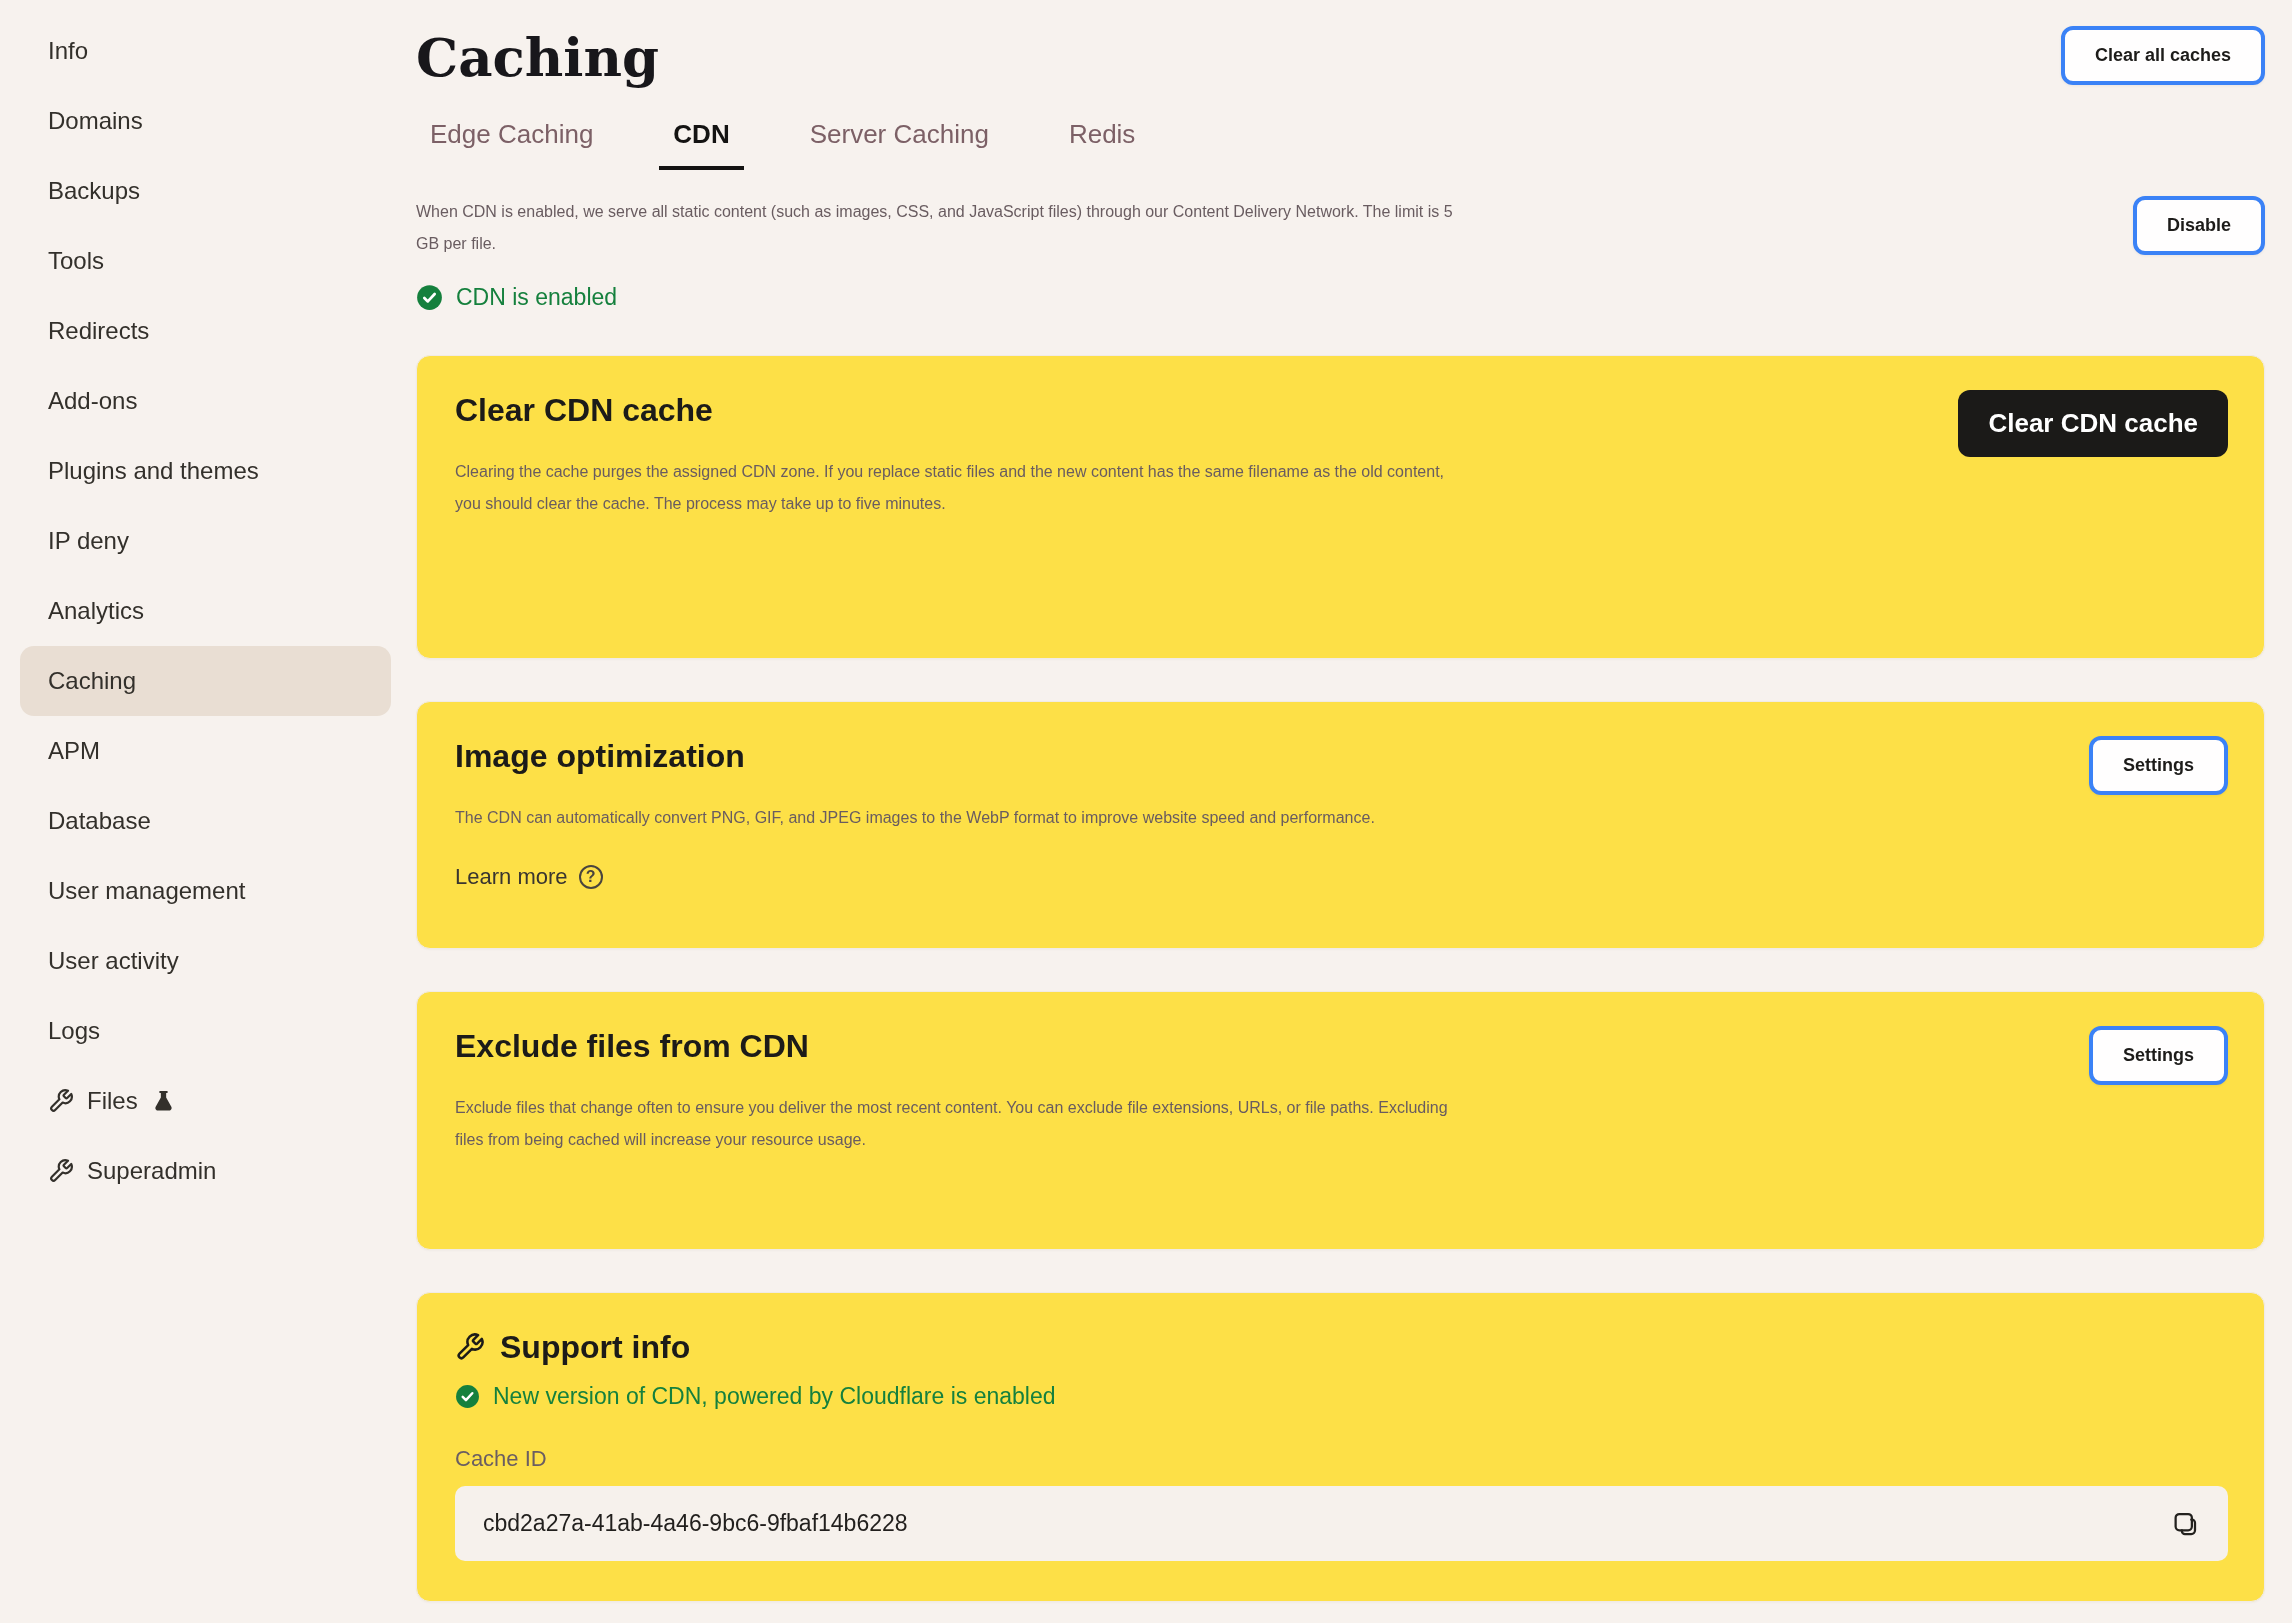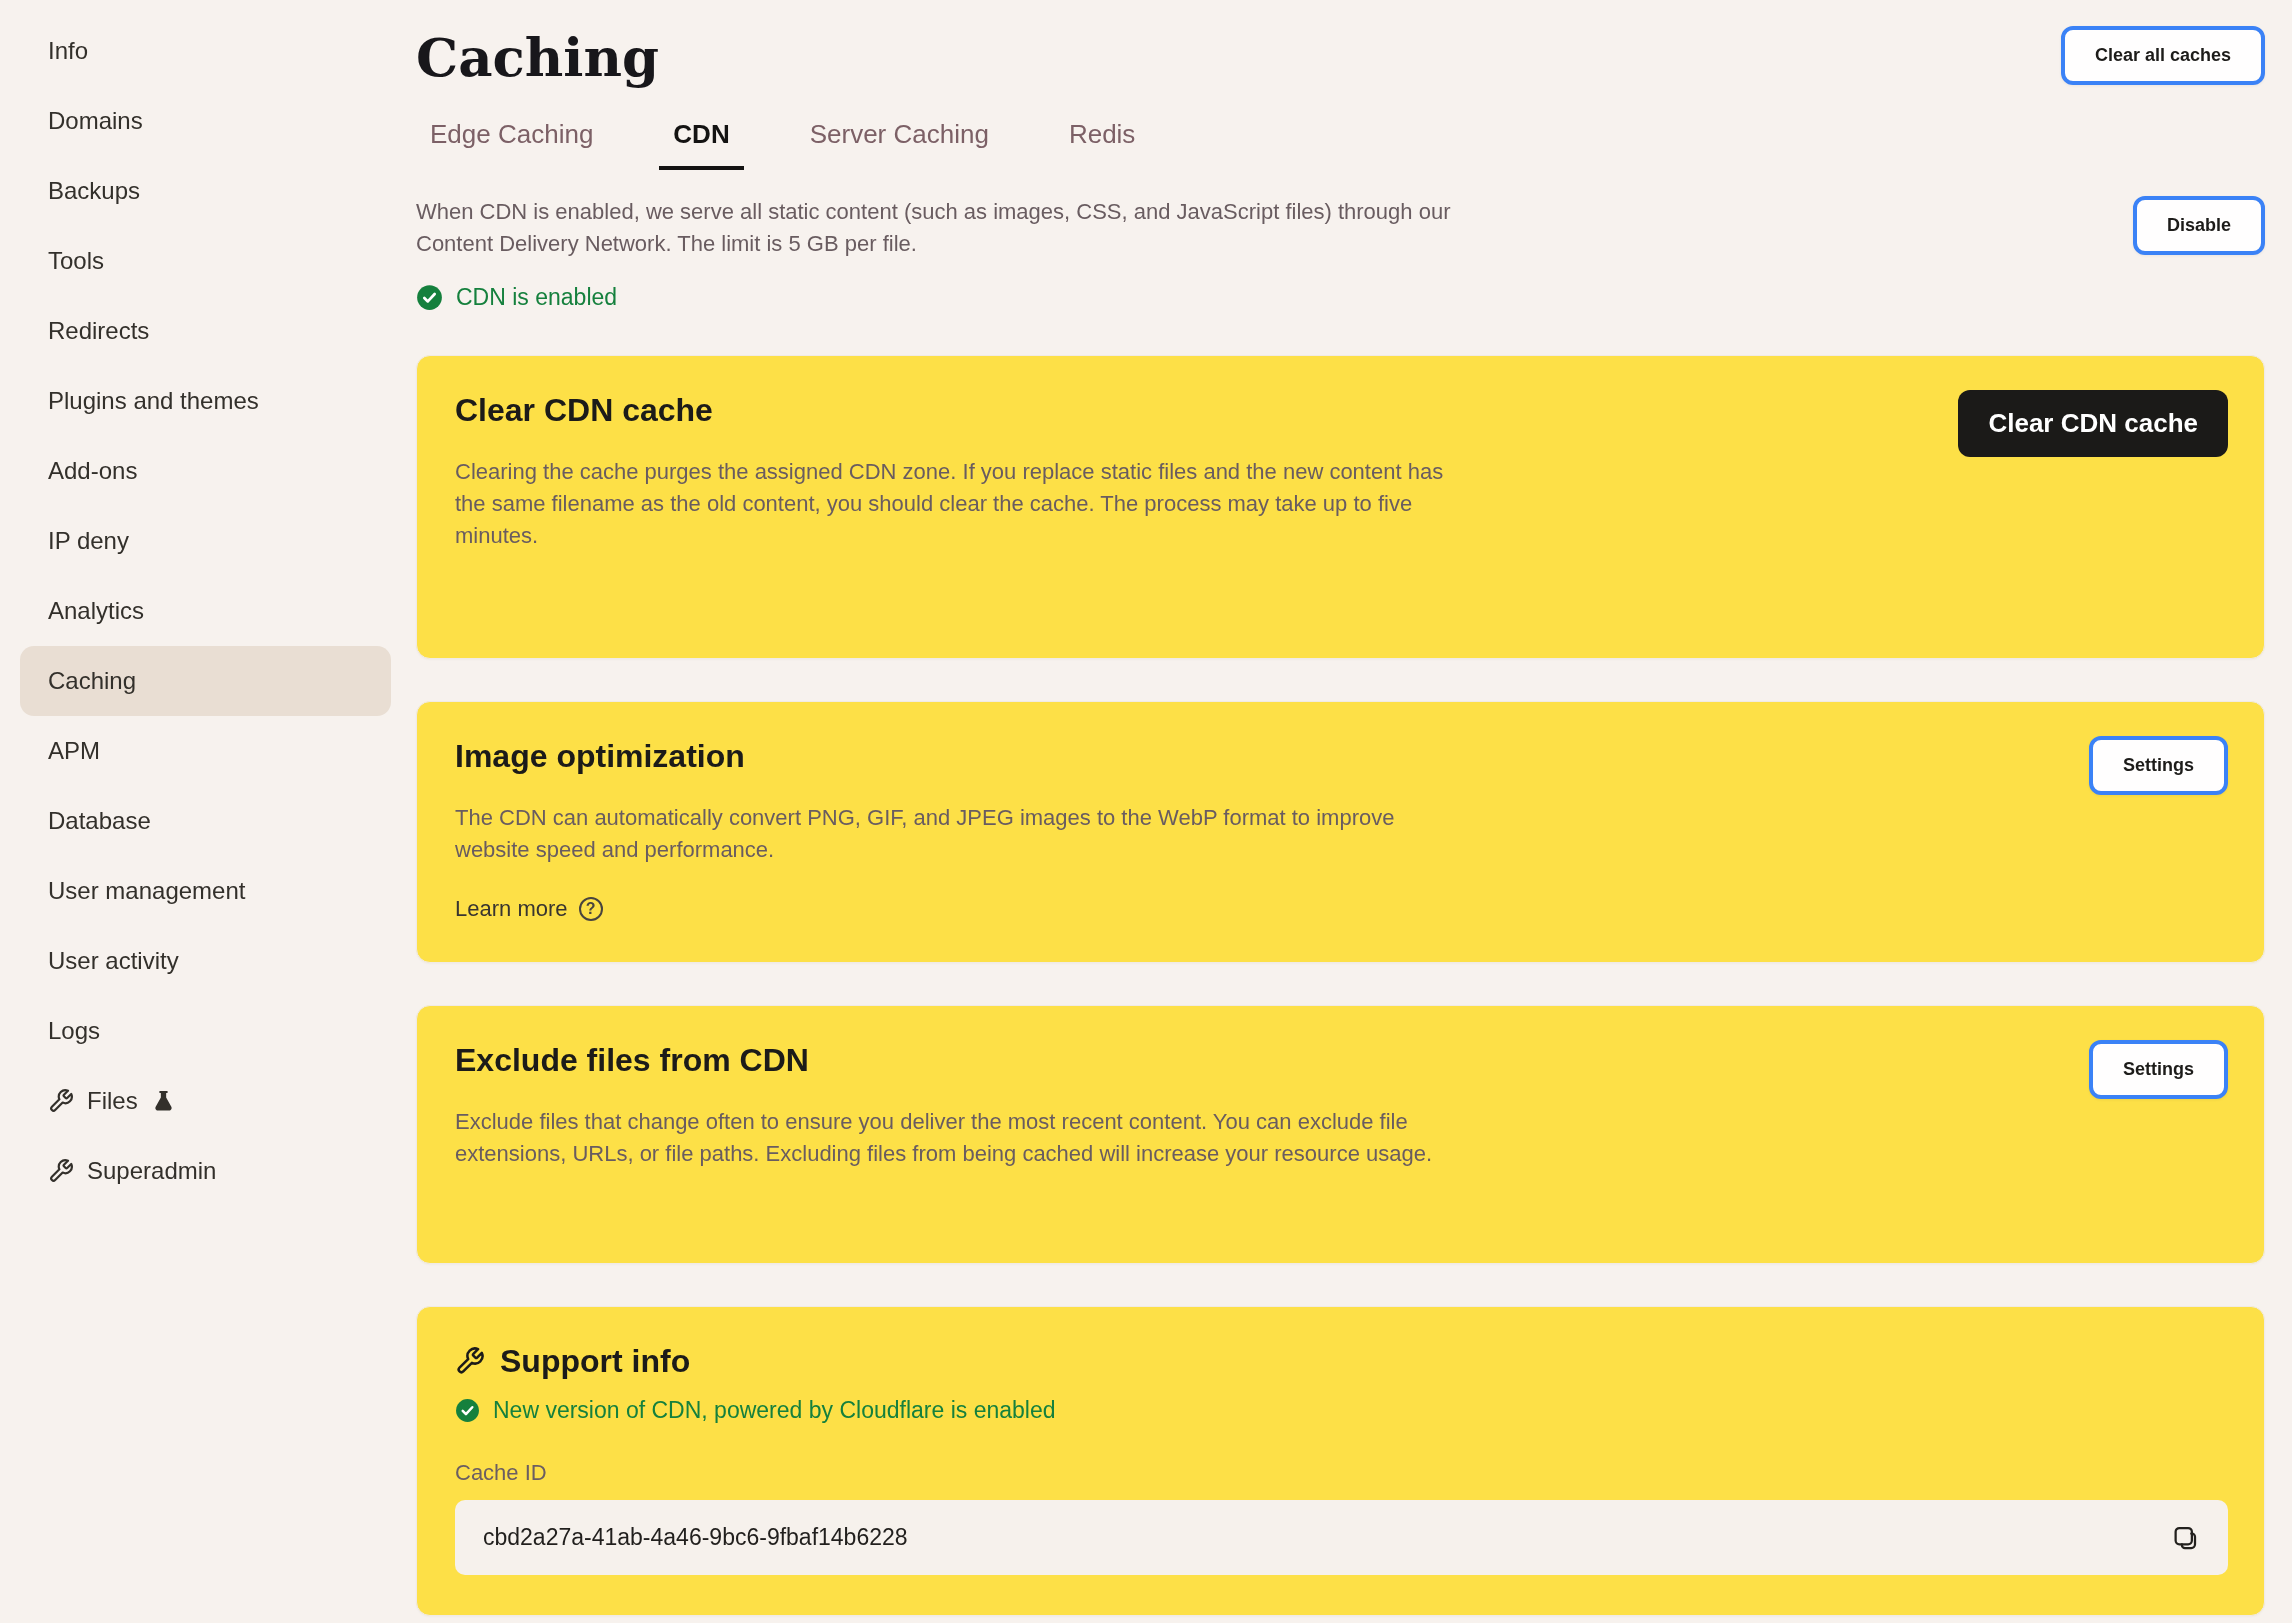--- a/index.html
+++ b/index.html
@@ -54,21 +54,21 @@
   }
 
   .tabs { display:flex; gap:52px; margin-top:30px; }
   .tab {
     font-size:26px; color:#7c6066; padding:0 14px 16px; cursor:pointer;
     border-bottom:4px solid transparent; white-space:nowrap;
   }
   .tab.active { color:#141312; font-weight:700; border-bottom-color:#141312; }
 
   .intro-row { display:flex; justify-content:space-between; align-items:flex-start; margin-top:26px; }
-  p.muted { margin:0; font-size:22px; line-height:32px; color:#695c60; }
+  p.muted { margin:0; font-size:16px; line-height:32px; color:#695c60; }
   .intro-text { width:1040px; }
 
   .status-row { display:flex; align-items:center; gap:13px; margin-top:24px; }
   .status-text { font-size:23px; font-weight:500; color:#15803d; }
   .status-ico { display:flex; }
   .status-ico svg { display:block; }
 
   
   .card {
     background:#fde047; border:1px solid #f1ebe4; border-radius:14px;
@@ -124,24 +124,24 @@
   <div class="nav-item">
       <span>Backups</span>
     </div>
   <div class="nav-item">
       <span>Tools</span>
     </div>
   <div class="nav-item">
       <span>Redirects</span>
     </div>
   <div class="nav-item">
+      <span>Add-ons</span>
+    </div>
+  <div class="nav-item">
       <span>Plugins and themes</span>
-    </div>
-  <div class="nav-item">
-      <span>Add-ons</span>
     </div>
   <div class="nav-item">
       <span>IP deny</span>
     </div>
   <div class="nav-item">
       <span>Analytics</span>
     </div>
   <div class="nav-item active">
       <span>Caching</span>
     </div>

